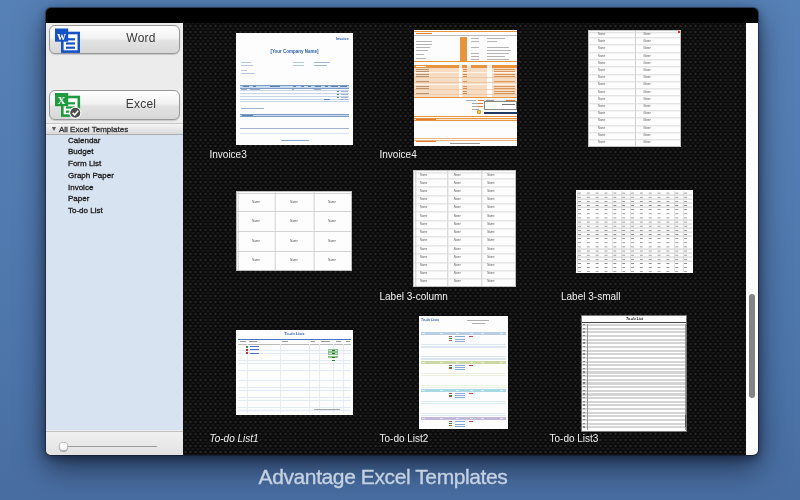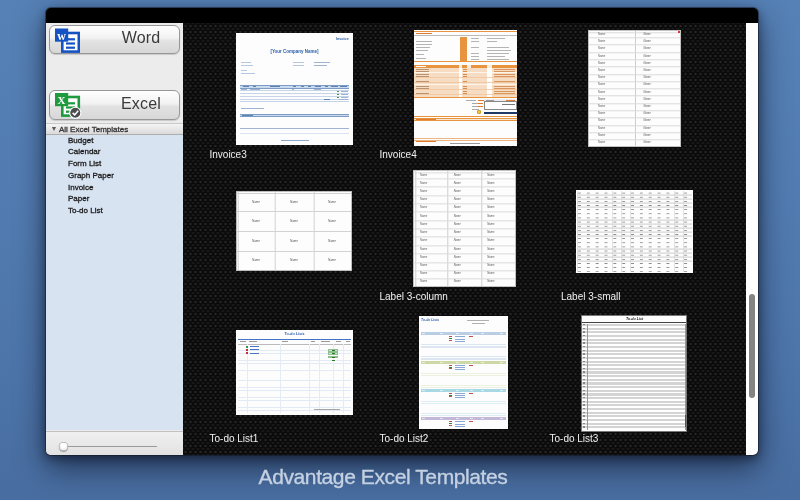--- a/index.html
+++ b/index.html
@@ -19,21 +19,21 @@
 .l-r{background:radial-gradient(circle at 50% 30%,#f09a8e 8%,#dd5144 45%,#c63c2e 100%);box-shadow:inset 0 0 0 0.5px #9e3328;}
 .l-y{background:radial-gradient(circle at 50% 30%,#ffe2a0 8%,#e9ae37 45%,#d69a28 100%);box-shadow:inset 0 0 0 0.5px #a8761c;}
 .l-g{background:radial-gradient(circle at 50% 30%,#c7eda2 8%,#84b844 45%,#6da237 100%);box-shadow:inset 0 0 0 0.5px #5d8527;}
 .zic{position:absolute;right:4px;top:4px;width:6.5px;height:6px;opacity:.8;}
 .sbar{position:absolute;left:0;top:15px;width:137px;height:432px;background:#ececec;}
 .btn{position:absolute;left:3px;width:131px;height:29.5px;border:1px solid #979797;border-radius:6px;
 background:linear-gradient(180deg,#ffffff 0%,#f2f2f2 45%,#e2e2e2 55%,#d7d7d7 100%);
 box-shadow:0 1px 1px rgba(0,0,0,.15);}
 .btn svg{position:absolute;left:5px;top:2px;}
 .btn span{position:absolute;left:30px;top:-1px;width:122px;height:100%;display:flex;align-items:center;justify-content:center;
-font-size:16px;color:#3a3a3a;letter-spacing:0.2px;text-align:center;}
+font-size:12px;color:#3a3a3a;letter-spacing:0.2px;text-align:center;}
 .lhead{position:absolute;left:0;top:99.6px;width:137px;height:12.2px;
 background:linear-gradient(180deg,#f4f4f4,#dadada);border-top:1px solid #c9c9c9;border-bottom:1px solid #aeaeae;
 font-size:8px;color:#333;-webkit-text-stroke:0.3px #333;line-height:10.5px;padding-left:4.5px;}
 .lhead em{font-style:normal;color:#5a5a5a;-webkit-text-stroke:0;font-size:7px;vertical-align:0.5px;margin-right:1.5px;}
 .tlist{position:absolute;left:0;top:111.8px;width:137px;height:295.7px;background:#d8e3f1;
 font-size:8px;color:#1b1b1b;-webkit-text-stroke:0.3px #1b1b1b;}
 .tlist div{height:11.7px;line-height:11.7px;padding-left:22px;}
 .sfoot{position:absolute;left:0;top:407.5px;width:137px;height:24.5px;
 background:linear-gradient(180deg,#f0f0f0,#e2e2e2);border-top:1px solid #c2c2c2;}
 .track{position:absolute;left:19px;top:14.5px;width:92px;height:1px;background:#9a9a9a;}
@@ -72,22 +72,22 @@
           <rect x="11" y="17.6" width="9" height="2.2" fill="#1d9b3d"></rect>
 <rect x="0" y="0" width="13.2" height="13.2" fill="#1d9b3d"></rect>
 <text x="6.6" y="10.8" font-family="Liberation Serif" font-size="11" font-weight="bold" fill="#fff" text-anchor="middle">X</text>
 <circle cx="20.3" cy="19.8" r="5.6" fill="#4d4d4d" stroke="#fff" stroke-width="1.1"></circle>
 <path d="M17.7 19.9 L19.7 21.9 L23.2 17.8" fill="none" stroke="#fff" stroke-width="1.6"></path>
 </svg>
         <span>Excel</span>
       </div>
 <div class="lhead"><em>▼</em>All Excel Templates</div>
 <div class="tlist">
+        <div>Calendar</div>
         <div>Budget</div>
-        <div>Calendar</div>
         <div>Form List</div>
         <div>Graph Paper</div>
         <div>Invoice</div>
         <div>Paper</div>
         <div>To-do List</div>
       </div>
 <div class="sfoot">
         <span class="track"></span>
         <span class="knob"></span>
       </div>
@@ -325,21 +325,21 @@
         <i style="left:14px;top:22.8px;width:9px;height:1px;background:#4472c4;"></i>
         <i style="left:91.5px;top:18.95px;width:10.5px;height:2.8px;background:#cdeccd;border:0.4px solid #8fbe8f;"></i>
         <i style="left:95.5px;top:19.849999999999998px;width:3px;height:0.9px;background:#2c7a2c;"></i>
         <i style="left:91.5px;top:22.3px;width:10.5px;height:2.8px;background:#cdeccd;border:0.4px solid #8fbe8f;"></i>
         <i style="left:95.5px;top:23.2px;width:3px;height:0.9px;background:#2c7a2c;"></i>
         <i style="left:91.5px;top:25.65px;width:10.5px;height:2.8px;background:#cdeccd;border:0.4px solid #8fbe8f;"></i>
         <i style="left:95.5px;top:26.549999999999997px;width:3px;height:0.9px;background:#2c7a2c;"></i>
         <i style="left:95.5px;top:29.8px;width:3.5px;height:0.9px;background:#2c7a2c;"></i>
         <i style="left:78px;top:79px;width:26px;height:0.9px;background:#a5a5a5;"></i>
       </div>
-<div class="lbl" style="left:26.5px;top:410px;">To-do List1</div>
+<div class="lbl" style="left:26.5px;top:410px;font-style:italic;">To-do List1</div>
 <div class="th" style="left:236px;top:293px;width:89px;height:112.5px;">
         <i style="left:2px;top:2px;width:40px;height:4px;color:#2f5faf;font-size:3.4px;font-weight:bold;">To-do Lists</i>
         <i style="left:48px;top:3.5px;width:22px;height:0.8px;background:#b0b0b0;"></i>
         <i style="left:53px;top:7px;width:13px;height:0.8px;background:#b0b0b0;"></i>
         <i style="left:2px;top:16px;width:85px;height:3px;background:#b9cde5;"></i>
         <i style="left:3px;top:17px;width:3px;height:1px;background:rgba(255,255,255,.6);"></i>
         <i style="left:21px;top:17px;width:3px;height:1px;background:rgba(255,255,255,.6);"></i>
         <i style="left:37px;top:17px;width:3px;height:1px;background:rgba(255,255,255,.6);"></i>
         <i style="left:51px;top:17px;width:3px;height:1px;background:rgba(255,255,255,.6);"></i>
         <i style="left:62px;top:17px;width:3px;height:1px;background:rgba(255,255,255,.6);"></i>

